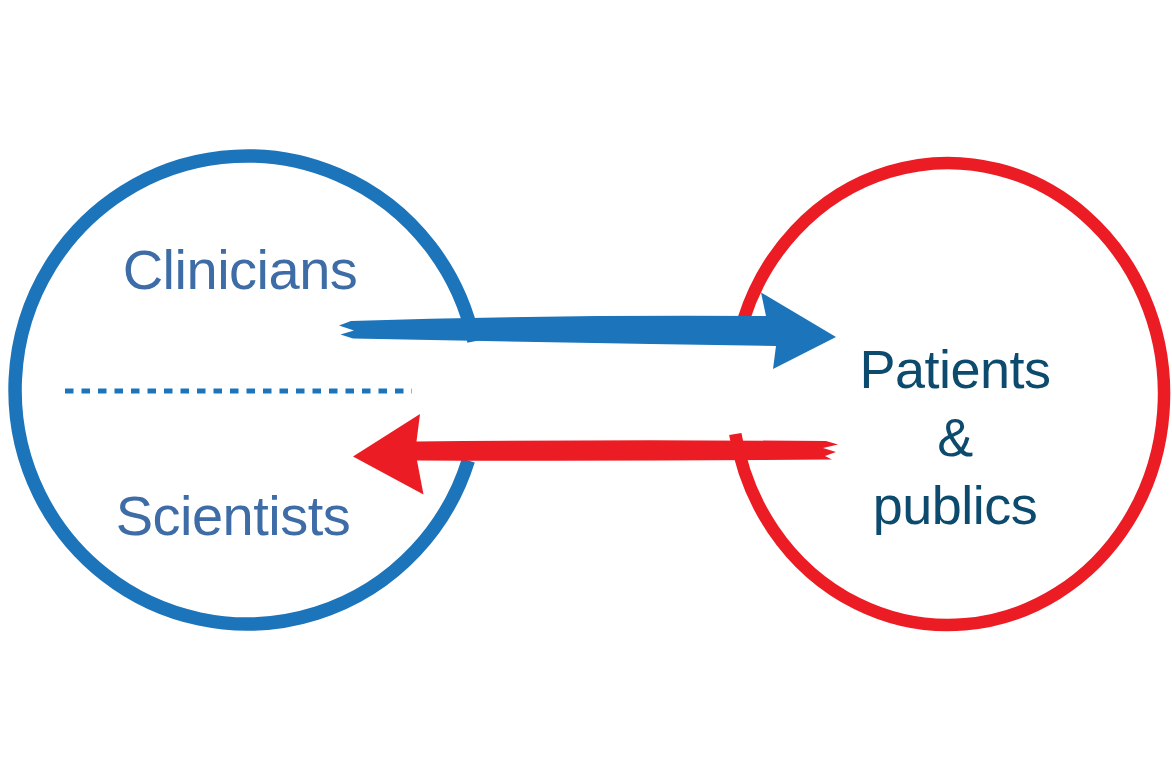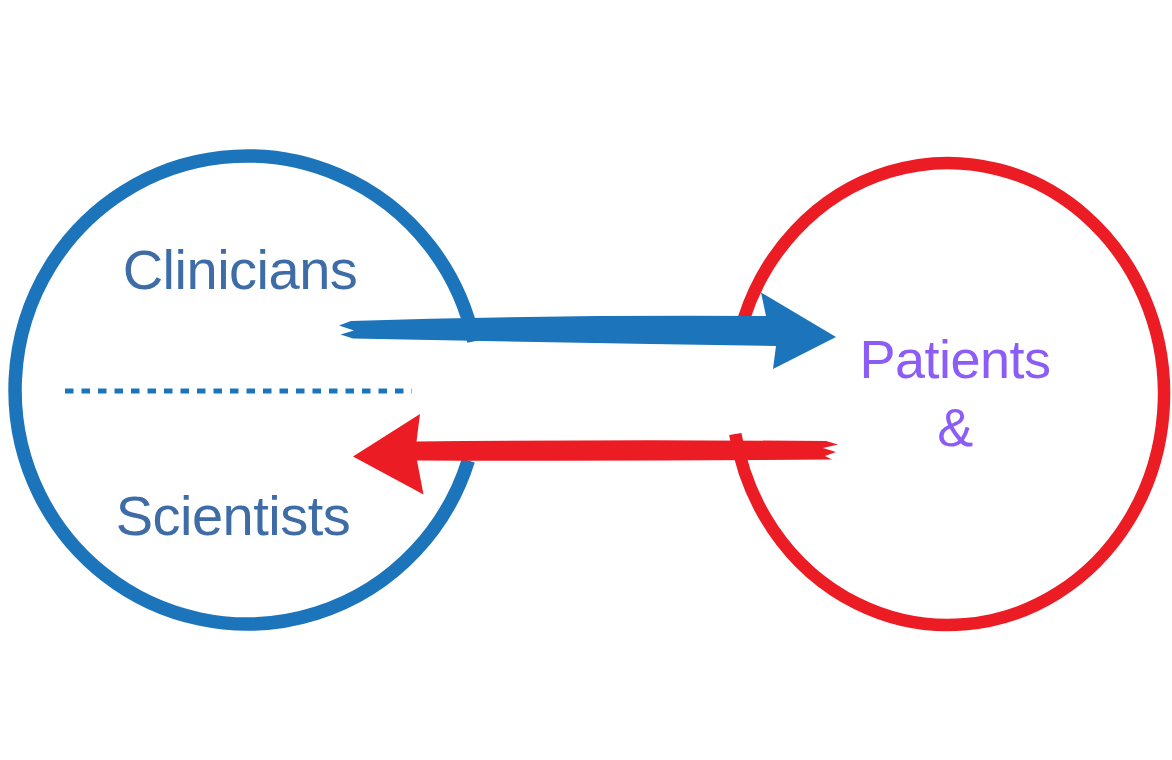--- a/index.html
+++ b/index.html
@@ -68,18 +68,19 @@
              Q 620,439.5 826,441
              L 838,444.5 L 823,448 L 836,452 L 825,456 L 832,459.5
              Q 620,461.5 417,460.5
              L 423.5,494.5 Z" fill="#ec1c24"></path>
   </svg>
 
   <div class="label label-clinicians" style="color: rgb(61, 108, 166);">Clinicians</div>
 
   <div class="label label-scientists" style="color: rgb(61, 108, 166);">Scientists</div>
 
-  <div class="label label-patients-block" style="color: #8b5cf6;">
+  <div class="label label-patients-block" style="color: #0c4a6e; margin-top: 44px;">
     <div>Patients</div>
     <div>&amp;</div>
+    <div>publics</div>
   </div>
 
 </div>
 
 </body></html>

